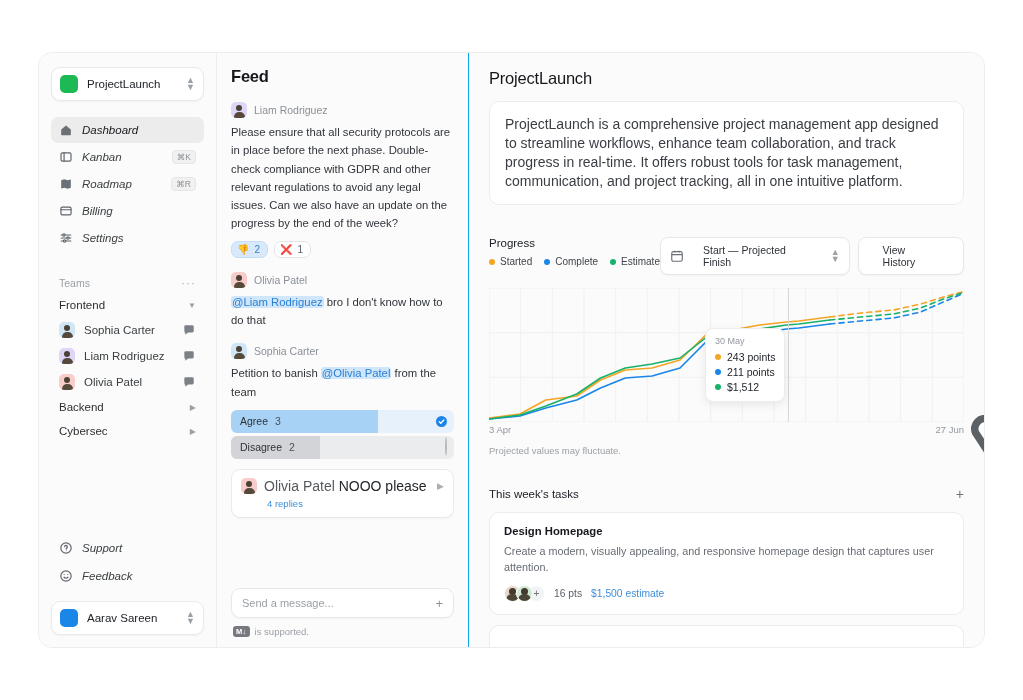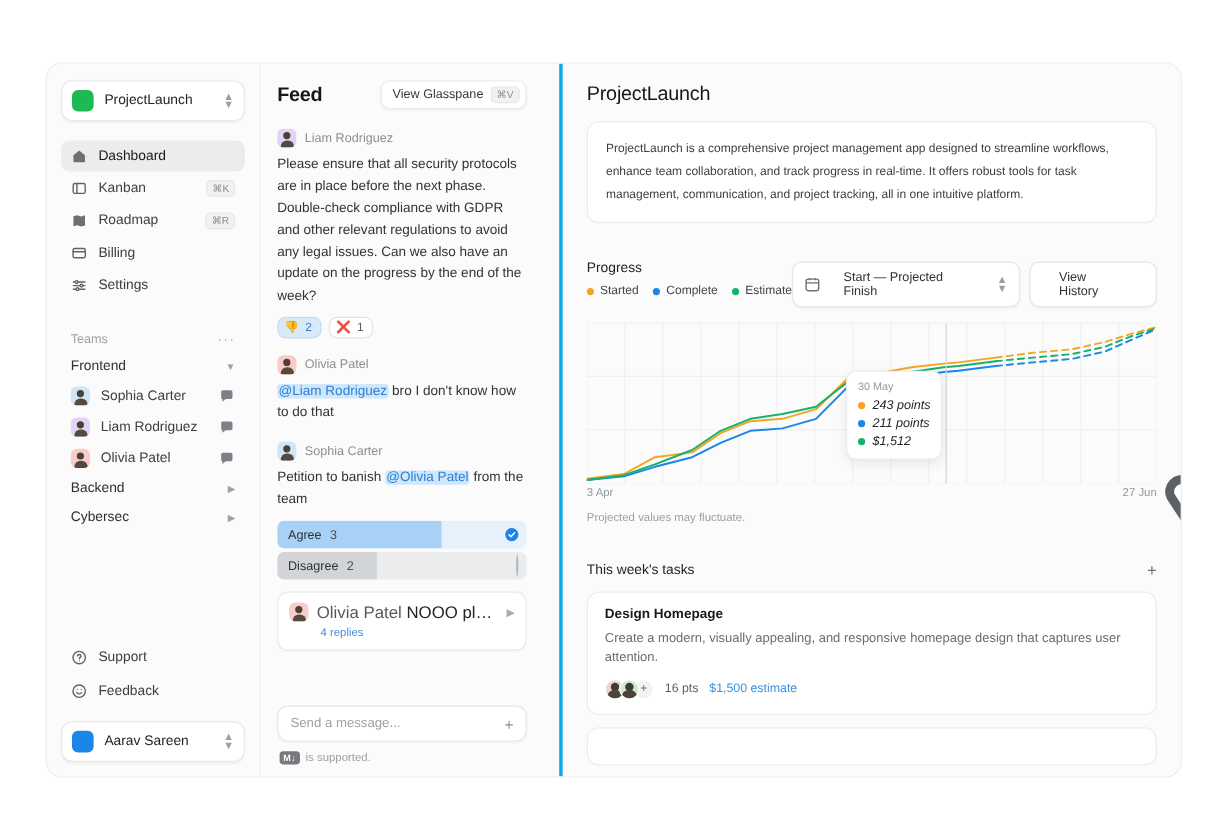--- a/index.html
+++ b/index.html
@@ -50,21 +50,21 @@
   }
   .sw-updown { color: #9aa0a6; font-size: 9px; line-height: 7px; text-align: center; }
 
   .nav { margin-top: 16px; display: flex; flex-direction: column; gap: 1px; }
   .nav-item {
     display: flex; align-items: center; gap: 9px;
     padding: 6px 8px; border-radius: 7px;
     font-size: 11.5px; color: #3c4043; cursor: pointer;
   }
   .nav-item.active { background: #ececec; color: #17181c; font-weight: 500; }
-  .nav-item .label { flex: 1; white-space: nowrap; }
+  .nav-item .label { flex: 1; white-space: nowrap; font-style: italic; }
   .kbd {
     font-size: 8.5px; color: #8b9096;
     background: #f1f1f1; border: 1px solid #e6e6e6;
     border-radius: 4px; padding: 1px 4px;
     font-family: "Liberation Sans", sans-serif;
   }
   .icon { width: 14px; height: 14px; flex-shrink: 0; display: block; }
 
   .teams-head {
     display: flex; align-items: center; justify-content: space-between;
@@ -93,23 +93,23 @@
   .av-body { width: 11px; height: 6px; border-radius: 5px 5px 0 0; background: #55493b; position: absolute; bottom: 0; }
   .member-name { flex: 1; font-size: 11.5px; color: #3c4043; white-space: nowrap; overflow: hidden; text-overflow: ellipsis; }
 
   .sidebar-spacer { flex: 1; }
   .bottom-nav { display: flex; flex-direction: column; gap: 2px; margin-bottom: 12px; }
 
   
   .feed {
     width: 252px;
     background: #fbfbfb;
-    border-right: 3px solid #0ea5e9;
+    border-right: 1px solid #0ea5e9;
     display: flex; flex-direction: column;
-    padding: 14px 27px 10px 14px;
+    padding: 14px 14px 10px 14px;
     flex-shrink: 0;
   }
   .feed-head { display: flex; align-items: center; justify-content: space-between; margin-bottom: 16px; }
   .feed-title { font-size: 16.5px; color: #15171b; font-weight: 600; letter-spacing: -0.2px; }
   .glasspane-btn {
     display: flex; align-items: center; gap: 6px;
     background: #ffffff; border: 1px solid #e9e9e9; border-radius: 8px;
     padding: 4px 5px 4px 9px; cursor: pointer;
     box-shadow: 0 1px 2px rgba(0,0,0,0.04);
   }
@@ -182,21 +182,21 @@
   }
   .md-text { font-size: 9.5px; color: #9ba0a6; }
 
   
   .main { flex: 1; overflow: hidden; display: flex; flex-direction: column; background: #fbfbfb; }
   .main-section { padding: 16px 20px; }
   .divider { height: 1px; background: #ededed; }
   .main-title { font-size: 16.5px; color: #15171b; font-weight: 500; letter-spacing: -0.2px; margin-bottom: 13px; }
   .desc-card {
     background: #ffffff; border: 1px solid #ececec; border-radius: 10px;
-    padding: 13px 15px; font-size: 10px; line-height: 19px; color: #3a3e44;
+    padding: 13px 15px; font-size: 14px; line-height: 19px; color: #3a3e44;
   }
 
   .prog-head { display: flex; align-items: flex-start; justify-content: space-between; }
   .prog-title { font-size: 11.5px; color: #20232a; font-weight: 500; }
   .legend { display: flex; gap: 12px; margin-top: 7px; }
   .legend-item { display: flex; align-items: center; gap: 5px; font-size: 10px; color: #41454b; }
   .dot { width: 6px; height: 6px; border-radius: 50%; }
   .prog-controls { display: flex; gap: 8px; }
   .range-btn {
     display: flex; align-items: center; gap: 19px;
@@ -216,21 +216,21 @@
   .axis-label { font-size: 9.5px; color: #9297a0; }
   .chart-note { font-size: 9.5px; color: #9ba0a6; margin-top: 9px; }
 
   .tooltip {
     position: absolute; left: 216px; top: 40px;
     background: #ffffff; border: 1px solid #ececec; border-radius: 8px;
     padding: 7px 9px 8px 9px; box-shadow: 0 3px 10px rgba(0,0,0,0.08);
     z-index: 5;
   }
   .tt-date { font-size: 9px; color: #9297a0; margin-bottom: 5px; }
-  .tt-row { display: flex; align-items: center; gap: 6px; margin-top: 3px; font-style: italic; }
+  .tt-row { display: flex; align-items: center; gap: 6px; margin-top: 3px; }
   .tt-val { font-size: 10.5px; color: #23262c; }
   .cursor-icon { position: absolute; left: 302px; top: 73px; z-index: 6; }
 
   .tasks-head { display: flex; align-items: center; justify-content: space-between; margin-bottom: 12px; }
   .tasks-title { font-size: 11.5px; color: #20232a; font-weight: 500; }
   .add-task { font-size: 14px; color: #6f747a; cursor: pointer; line-height: 11px; }
   .task-card {
     background: #ffffff; border: 1px solid #ececec; border-radius: 10px;
     padding: 12px 14px; margin-bottom: 10px;
   }
@@ -384,24 +384,20 @@
     <div class="user-switcher">
       <div class="sw-swatch" id="user-swatch" style="background: rgb(26, 134, 232);"></div>
       <div class="sw-label">Aarav Sareen</div>
       <div class="sw-updown">▲<br>▼</div>
     </div>
   </div>
 
   <div class="feed">
     <div class="feed-head">
       <div class="feed-title">Feed</div>
-      <div class="glasspane-btn">
-        <span class="gp-label">View Glasspane</span>
-        <span class="kbd">⌘V</span>
-      </div>
     </div>
 
     <div class="feed-scroll">
 
       <div>
         <div class="post-head">
           <div class="avatar-sq" id="av-p0" style="background: rgb(222, 213, 247);">
             <div class="av-head"></div>
               <div class="av-body"></div>
           </div>

